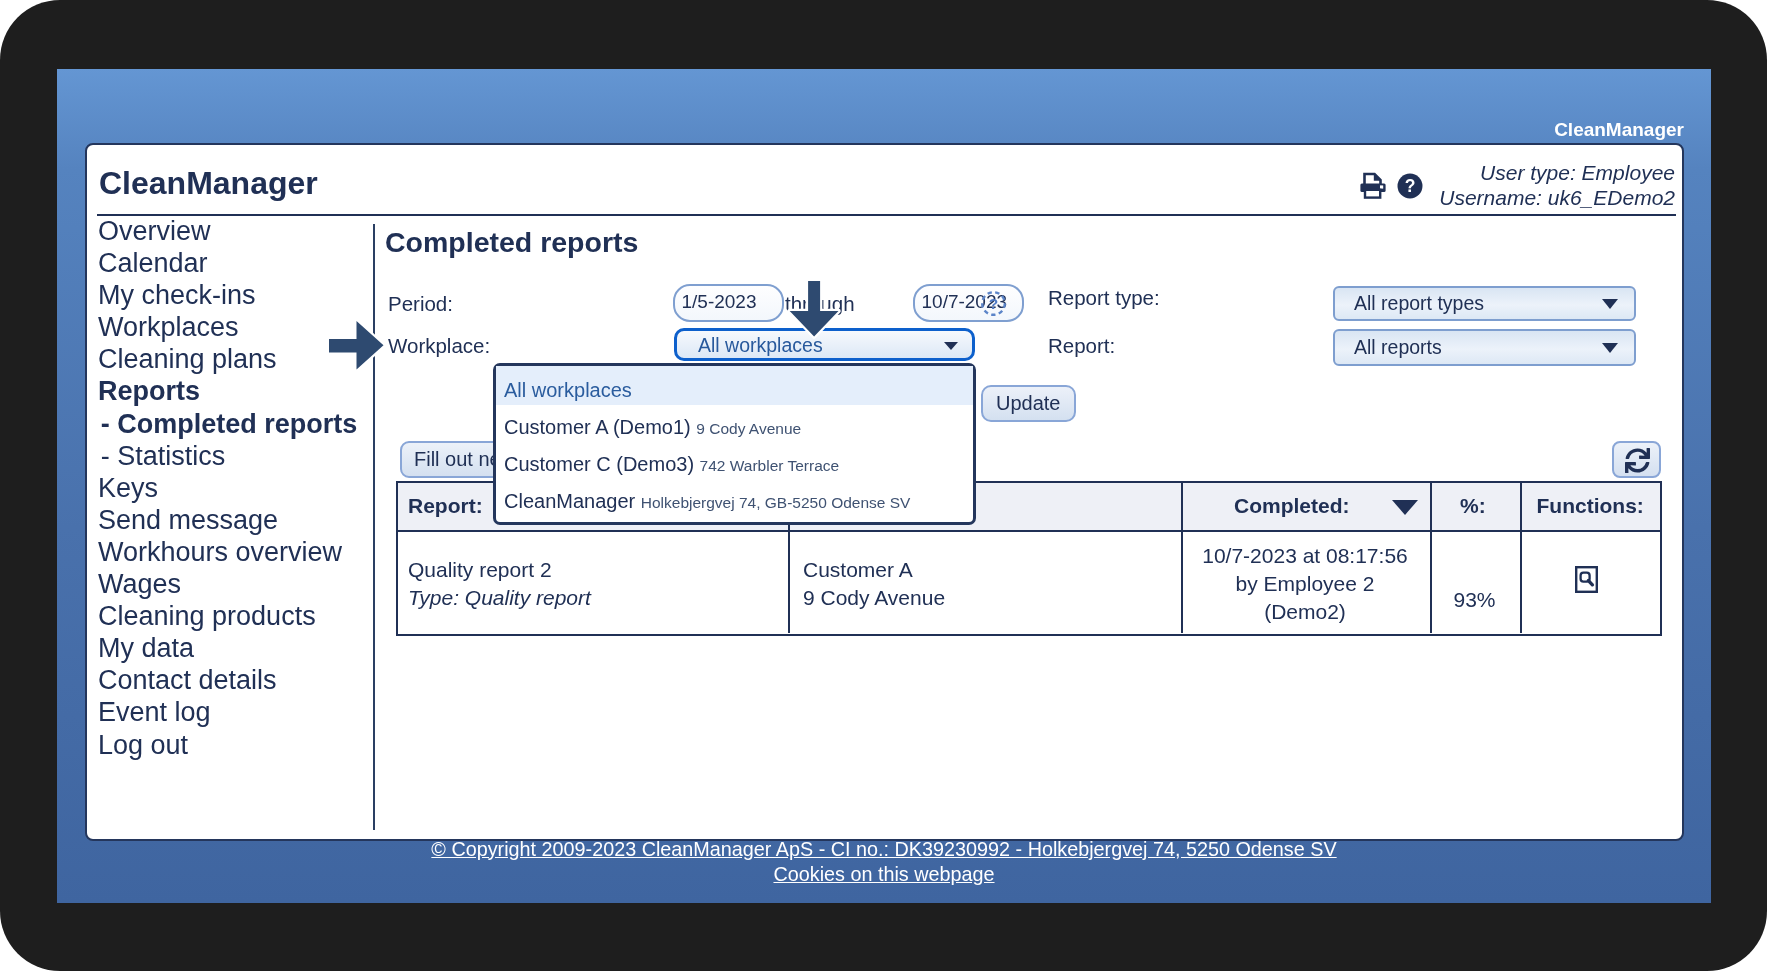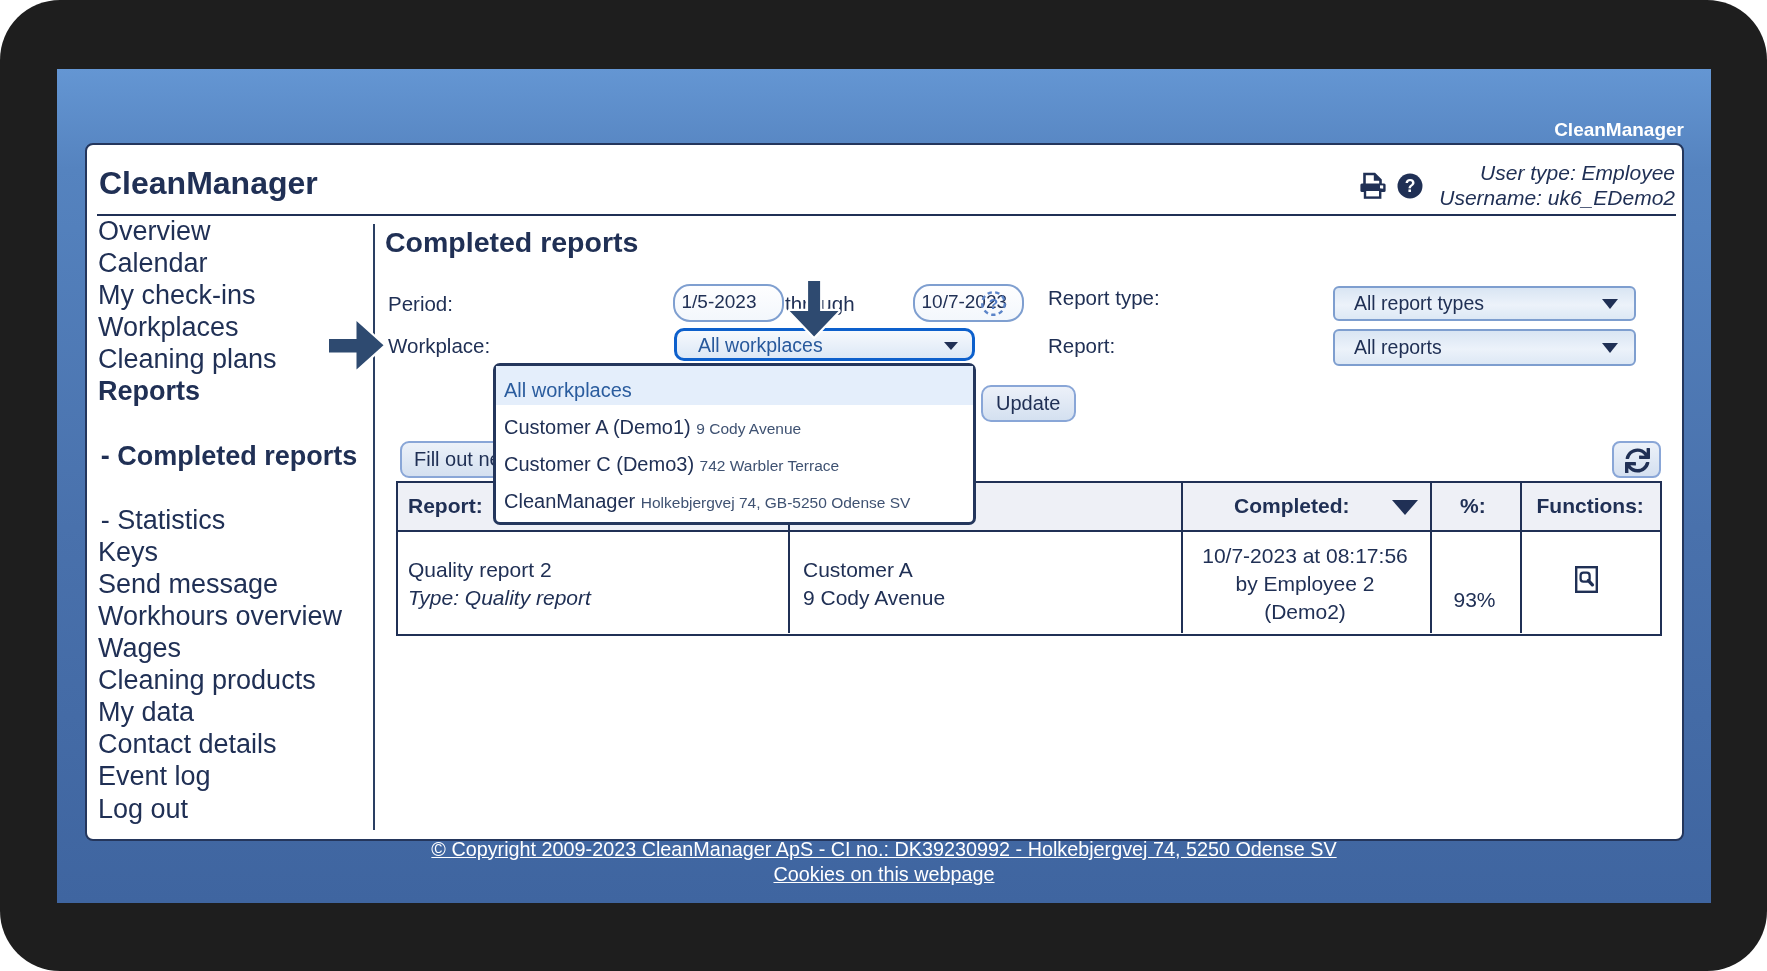--- a/index.html
+++ b/index.html
@@ -9,21 +9,21 @@
   #bezel{position:absolute;left:0;top:0;width:1767px;height:971px;background:#1e1e1e;border-radius:60px;}
   #blue{position:absolute;left:57px;top:69px;width:1654px;height:834px;
     background:linear-gradient(180deg,#6496d3 0%,#5583bf 12%,#4971ac 55%,#3f65a0 100%);}
   #cmtop{position:absolute;right:83px;top:119px;font-size:19px;font-weight:700;color:#fff;line-height:21px;}
   #panel{position:absolute;left:85px;top:143px;width:1599px;height:698px;background:#fff;
     border:2px solid #24365c;border-radius:8px;}
   #logo{position:absolute;left:99px;top:168px;font-size:32px;font-weight:700;line-height:31px;}
   #userinfo{position:absolute;right:92px;top:160px;text-align:right;font-style:italic;font-size:21px;line-height:25px;}
   #hr1{position:absolute;left:97px;top:213.5px;width:1579px;height:2px;background:#203055;}
   #nav{position:absolute;left:98px;top:215px;font-size:27px;line-height:32.1px;}
-  #nav .s{padding-left:2.8px;margin-top:32px;}
+  #nav .s{padding-left:2.8px;}
   #nav .b{font-weight:700;}
   #vdiv{position:absolute;left:373px;top:224px;width:2.4px;height:606px;background:#2a3f63;}
   #heading{position:absolute;left:385px;top:227px;font-size:28.5px;font-weight:700;line-height:30px;}
   .lbl{position:absolute;font-size:20.5px;line-height:24px;}
   .inp{position:absolute;width:110.5px;height:37.5px;border:2.5px solid #7f9fd0;border-radius:17px;
     background:linear-gradient(#fefeff,#f3f7fc);font-size:19px;text-align:left;padding-left:6.5px;line-height:32px;color:#203055;}
   .sel{position:absolute;width:302.5px;height:35.5px;border:2px solid #7e9ecf;border-radius:6px;
     background:linear-gradient(#d9e5f3,#ecf2fa 55%,#dde8f5);font-size:19.5px;color:#203055;line-height:31px;padding-left:19px;}
   .seltri{position:absolute;width:0;height:0;border-left:8.5px solid transparent;border-right:8.5px solid transparent;border-top:10px solid #203055;}
   .btn{position:absolute;border:2.5px solid #89a6d7;border-radius:10px;

